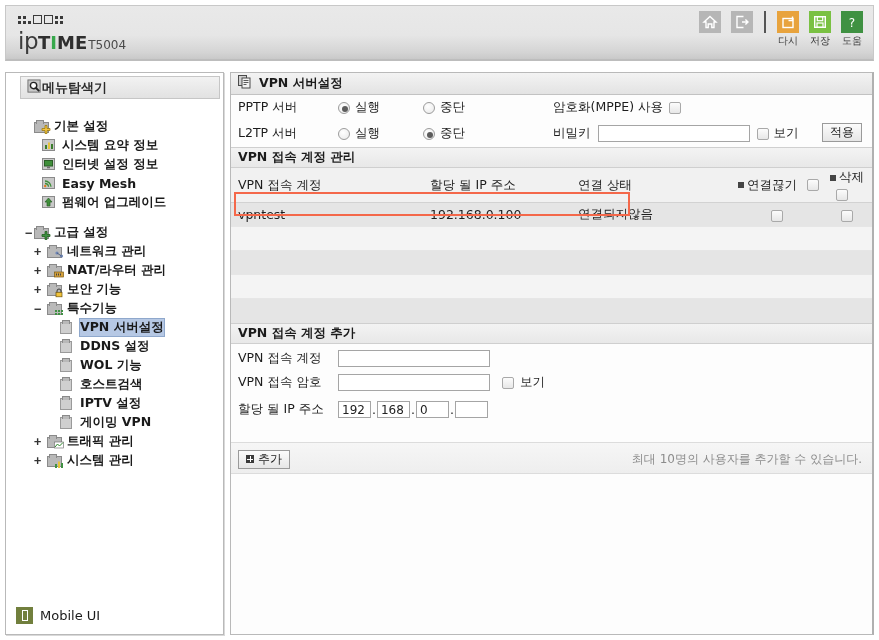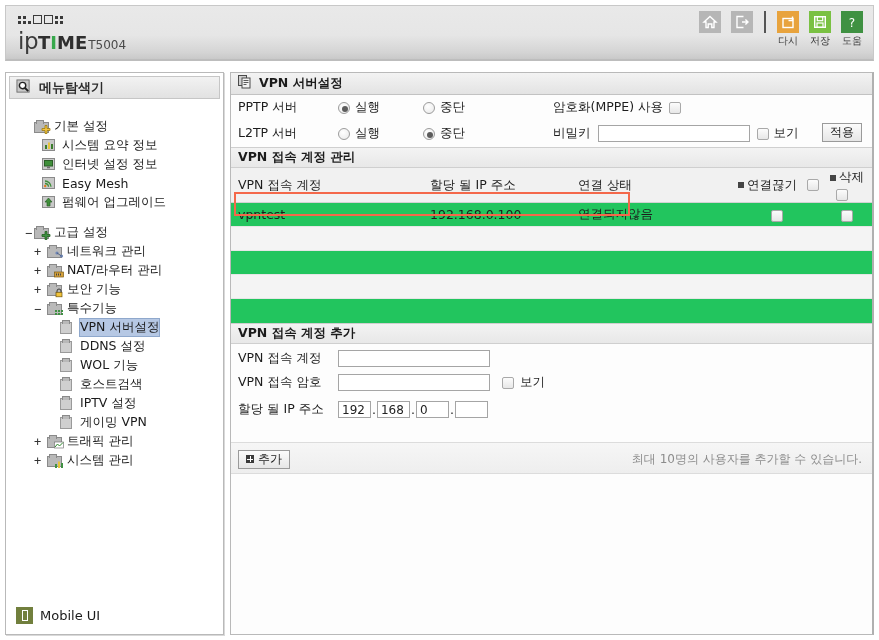--- a/index.html
+++ b/index.html
@@ -44,27 +44,27 @@
   .tsep { width: 2px; height: 22px; background: #555; margin: 0 3px; }
   .tbtn svg { display:block; }
 
   
   .leftpanel {
     position: absolute; left: 5px; top: 72px; width: 219px; height: 563px;
     background: #ffffff; border: 1px solid #b9b9b9;
     box-shadow: 1px 1px 0 #d9d9d9;
   }
   .lp-head {
-    height: 23px; margin: 3px 3px 0 3px;
+    height: 23px; margin: 3px 3px 0 14px;
     background: linear-gradient(to bottom, #f2f2f2, #e2e2e2);
     border: 1px solid #c6c6c6;
-    display: flex; align-items: center; padding-left: 6px; gap: 8px;
+    display: flex; align-items: center; padding-left: 6px; 
   }
   .lp-head .ttl { font-size: 13px; font-weight: bold; color:#2b2b2b; }
-  .tree { position: absolute; left: 0; top: 32px; right: 0; padding: 12px 8px 0 14px; }
+  .tree { position: absolute; left: 0; top: 32px; right: 0; padding: 12px 8px 0 14px; font-weight: bold; }
   .tnode { display:flex; align-items:center; height: 19px; }
   .tnode .exp { width: 11px; font-size: 12px; color:#333; text-align:center; font-family:"DejaVu Sans Mono", monospace; line-height:1; }
   .tnode .lbl { font-size: 12.5px; color:#1a1a1a; margin-left: 4px; white-space: nowrap; }
   .tnode.sel .lbl { background: #b6c8e4; outline: 1px solid #8fa8cc; }
   .ico { width: 16px; height: 14px; position: relative; flex: none; }
   .gap { height: 11px; }
   .lvl1 { padding-left: 3px; }
   .lvl2 { padding-left: 22px; }
   .lvl2b { padding-left: 12px; }
   .lvl3 { padding-left: 40px; }
@@ -108,21 +108,21 @@
   .txt { height: 17px; border:1px solid #a5a5a5; background:#fff; font-size:12px; padding:0 3px;
          font-family:"DejaVu Sans", sans-serif; color:#222; }
   .btn { border:1px solid #9a9a9a; background: linear-gradient(to bottom,#fbfbfb,#e6e6e6);
          font-size:12px; padding: 2px 7px; color:#1d1d1d; font-family:"DejaVu Sans", sans-serif; line-height:1.1; }
 
   
   .tbl { width: 100%; border-collapse: collapse; font-size:12.5px; }
   .tbl th { font-weight: normal; text-align:left; height: 24px; background:#f1f1f1;
             border-bottom: 1px solid #d2d2d2; padding-left: 7px; color:#1d1d1d; }
   .tbl td { height: 24px; padding-left: 7px; color:#1d1d1d; }
-  .tbl tr.r-white td { background:#22c55e; }
+  .tbl tr.r-white td { background:#e5e5e5; }
   .tbl tr.r-gray td { background:#f4f4f4; }
   .tbl tr:not(:last-child) td { border-bottom: 1px solid #e6e6e6; }
   .c-ctr { text-align:center; padding-left:0 !important; }
   .sqm { display:inline-block; width:6px; height:6px; background:#444; margin-right:3px; vertical-align:middle; }
 
   .hl-row { position:absolute; left: 3px; top: 124px; width: 396px; height: 24px;
             border: 2px solid #f4684a; pointer-events:none; }
 
   .addbar { height: 32px; display:flex; align-items:center; padding: 4px 10px 0 7px;
             border-top:1px solid #dcdcdc; border-bottom:1px solid #dcdcdc;

